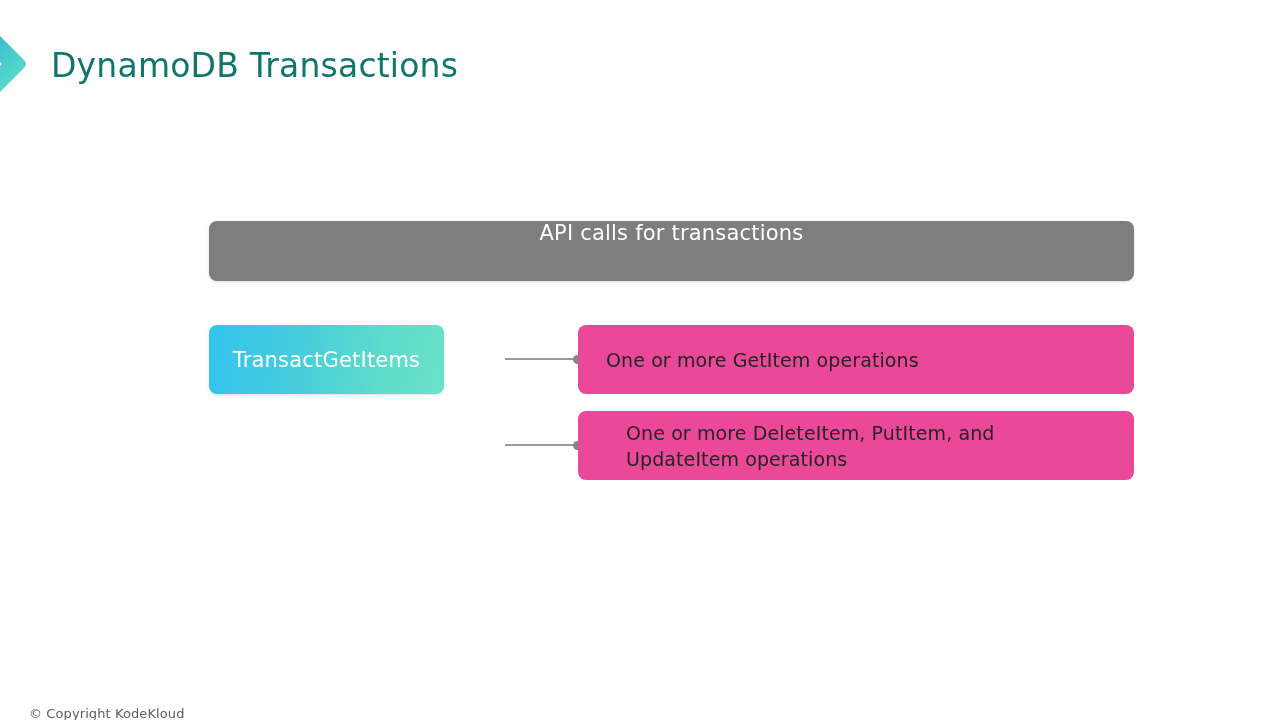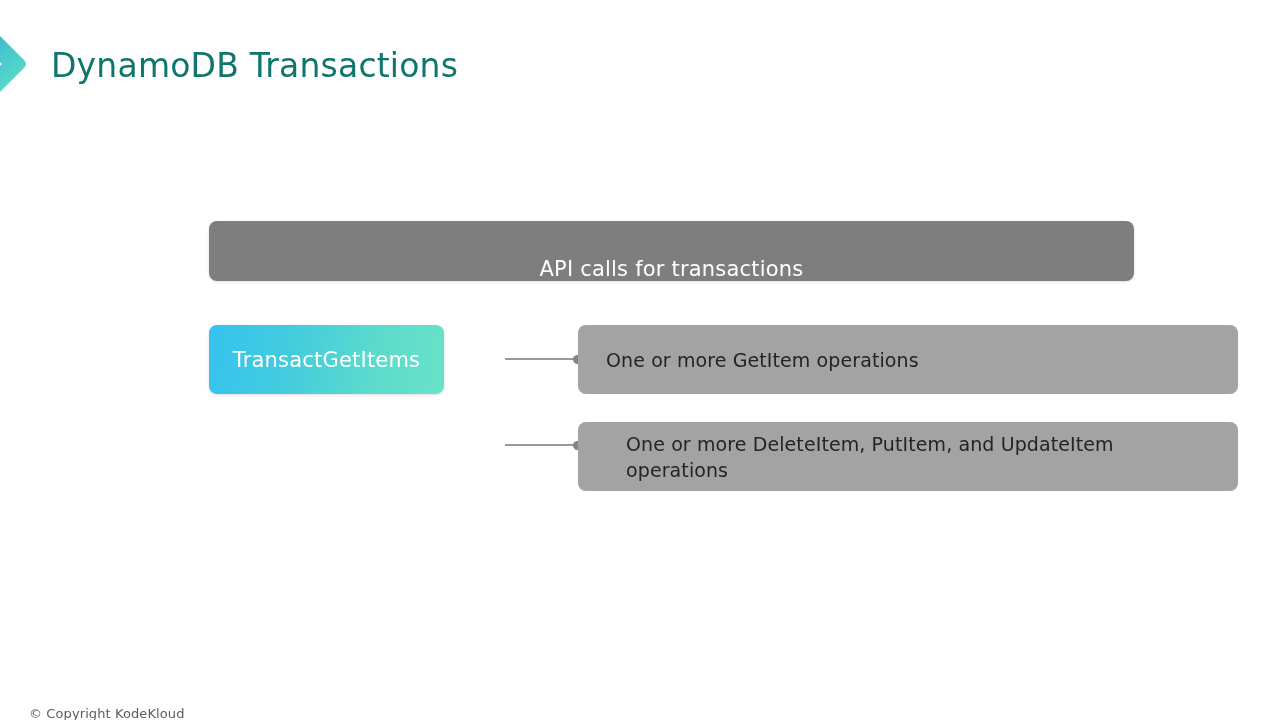--- a/index.html
+++ b/index.html
@@ -48,21 +48,21 @@
 
   .header-bar {
     position: absolute;
     left: 209px;
     top: 221px;
     width: 925px;
     height: 60px;
     background: #7e7e7e;
     border-radius: 8px;
     display: flex;
-    align-items: flex-end;
+    align-items: flex-start;
     justify-content: center;
     box-shadow: 0 1px 3px rgba(0,0,0,0.13);
   }
   .header-bar-label {
     color: #ffffff;
     font-size: 21px;
     font-weight: 400;
     letter-spacing: 0.2px;
   }
 
@@ -89,31 +89,31 @@
     background: linear-gradient(100deg, #35c3ef 0%, #42cbdf 32%, #5ddbcb 72%, #6ae2c9 100%);
   }
   .api-box.row-2 {
     top: 411px;
     background: linear-gradient(100deg, #dc4350 0%, #de5550 22%, #dd7c47 58%, #df9c3c 100%);
   }
 
   .desc-panel {
     position: absolute;
     left: 578px;
-    width: 660px;
+    width: 556px;
     min-height: 69px;
-    background: #a3a3a3;
+    background: #ec4899;
     border-radius: 8px;
     display: flex;
     align-items: center;
     box-sizing: border-box;
     padding: 8px 26px 8px 28px;
   }
   .desc-panel.row-1 { top: 325px; height: 69px; }
-  .desc-panel.row-2 { top: 422px; height: 69px; padding-left: 48px; }
+  .desc-panel.row-2 { top: 411px; height: 69px; padding-left: 48px; }
   .desc-panel-text {
     color: #242424;
     font-size: 19px;
     line-height: 26px;
     font-weight: 400;
     letter-spacing: 0.1px;
   }
 
   
   .connector {

